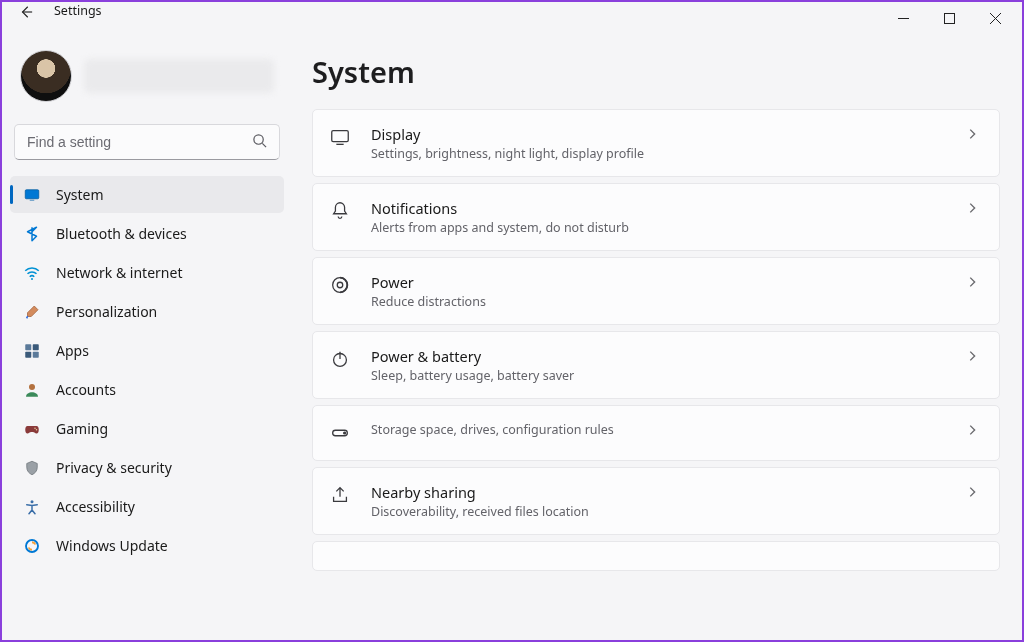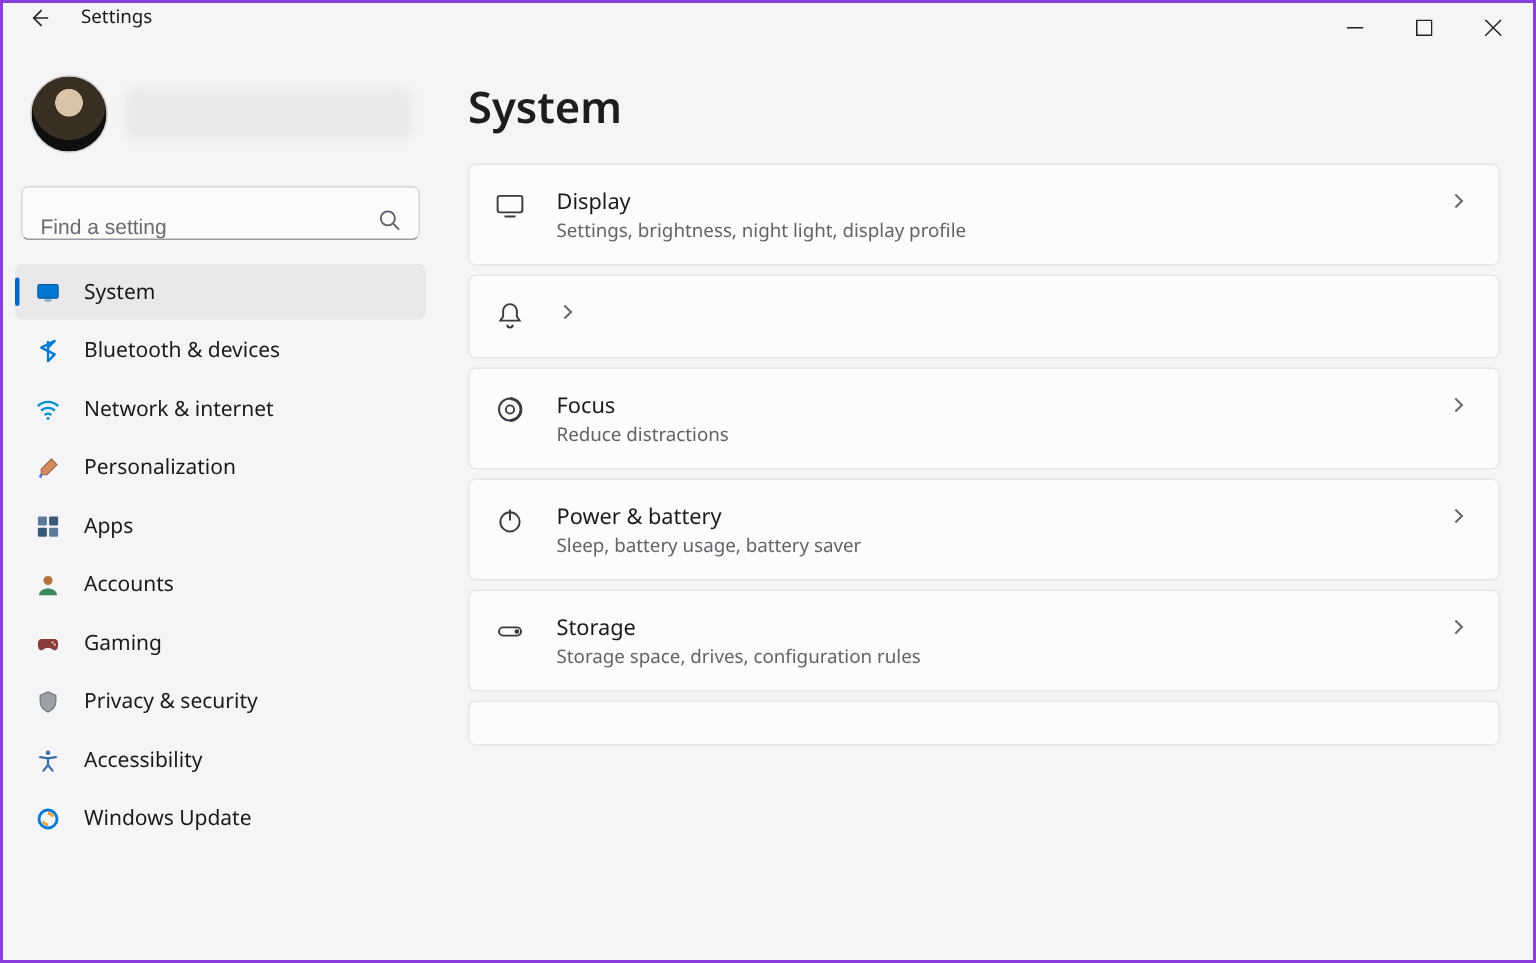--- a/index.html
+++ b/index.html
@@ -68,21 +68,21 @@
     border: 1px solid #d0d0d4;
     flex-shrink: 0;
   }
   .profile-text {
     flex: 1; height: 34px;
     border-radius: 6px;
     background: #eaeaec;
     filter: blur(3px);
   }
   .searchbox {
-    display: flex; align-items: flex-end;
+    display: flex; align-items: center;
     height: 36px;
     margin: 4px 4px 16px 4px;
     padding: 0 12px;
     background: #fbfbfc;
     border: 1px solid #d8d8dc;
     border-bottom: 1.5px solid #9a9aa0;
     border-radius: 5px;
   }
   .searchbox input {
     flex: 1;
@@ -338,35 +338,39 @@
           </svg></span>
     </div>
 
 
     <div class="card">
       <span class="cicon">
           <svg viewBox="0 0 24 24">
             <path d="M12 3a5 5 0 0 0-5 5v4l-2 3h14l-2-3V8a5 5 0 0 0-5-5zM10 18a2 2 0 0 0 4 0"></path>
           </svg>
         </span>
+      <div class="ctext">
+        <div class="ctitle">Notifications</div>
+        <div class="cdesc">Alerts from apps and system, do not disturb</div>
+      </div>
       <span class="chev"><svg viewBox="0 0 16 16">
             <path d="M6 3l5 5-5 5"></path>
           </svg></span>
     </div>
 
     <div class="card">
       <span class="cicon">
           <svg viewBox="0 0 24 24">
             <circle cx="12" cy="12" r="8"></circle>
             <path d="M12 4a8 8 0 0 1 0 16" stroke-width="2"></path>
             <circle cx="12" cy="12" r="3"></circle>
           </svg>
         </span>
       <div class="ctext">
-        <div class="ctitle">Focus</div>
+        <div class="ctitle">Power</div>
         <div class="cdesc">Reduce distractions</div>
       </div>
       <span class="chev"><svg viewBox="0 0 16 16">
             <path d="M6 3l5 5-5 5"></path>
           </svg></span>
     </div>
 
     <div class="card">
       <span class="cicon">
           <svg viewBox="0 0 24 24">
@@ -384,28 +388,41 @@
     </div>
 
     <div class="card">
       <span class="cicon">
           <svg viewBox="0 0 24 24">
             <rect x="4" y="9" width="16" height="6" rx="3"></rect>
             <circle cx="17" cy="12" r="1" fill="#3a3a3e"></circle>
           </svg>
         </span>
       <div class="ctext">
-        <div class="ctitle">Storage</div>
         <div class="cdesc">Storage space, drives, configuration rules</div>
       </div>
       <span class="chev"><svg viewBox="0 0 16 16">
             <path d="M6 3l5 5-5 5"></path>
           </svg></span>
     </div>
 
+    <div class="card">
+      <span class="cicon">
+          <svg viewBox="0 0 24 24">
+            <path d="M12 4v10M8 8l4-4 4 4M5 14v5h14v-5"></path>
+          </svg>
+        </span>
+      <div class="ctext">
+        <div class="ctitle">Nearby sharing</div>
+        <div class="cdesc">Discoverability, received files location</div>
+      </div>
+      <span class="chev"><svg viewBox="0 0 16 16">
+            <path d="M6 3l5 5-5 5"></path>
+          </svg></span>
+    </div>
 
     <div class="card">
       
       
       
     </div>
 
   </main>
 </div>
 

